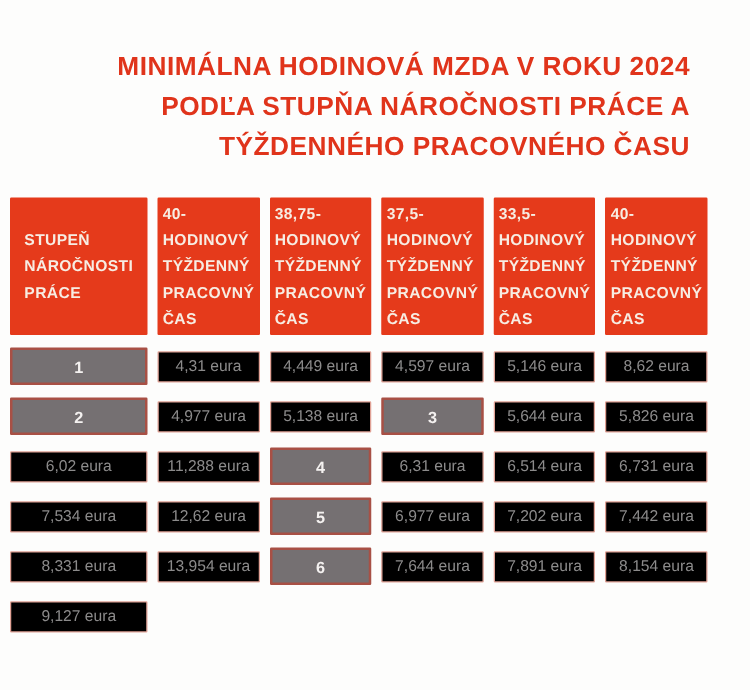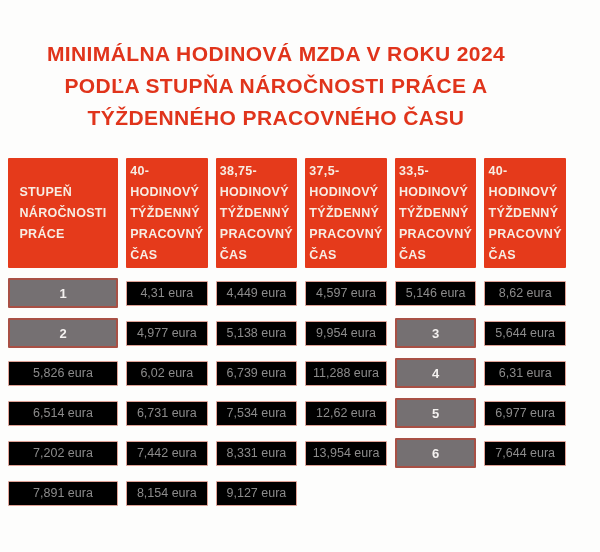--- a/index.html
+++ b/index.html
@@ -7,21 +7,21 @@
     width: 600px; height: 552px;
     background: #FDFDFC;
     font-family: "Liberation Sans", sans-serif;
     position: relative;
     overflow: hidden;
   }
   .page-title {
     position: absolute;
     top: 38px; left: 0;
     width: 552px;
-    text-align: center;
+    text-align: right;
     color: #E0341B;
     font-size: 21px;
     font-weight: bold;
     line-height: 32px;
     letter-spacing: 0.4px;
     white-space: pre-line;
   }
   .wage-table {
     position: absolute;
     left: 8px; top: 158px;
@@ -114,27 +114,25 @@
   <div class="lvl">1</div>
   <div class="val">4,31 eura</div>
   <div class="val">4,449 eura</div>
   <div class="val">4,597 eura</div>
   <div class="val">5,146 eura</div>
   <div class="val">8,62 eura</div>
 
   <div class="lvl">2</div>
   <div class="val">4,977 eura</div>
   <div class="val">5,138 eura</div>
-  <div class="val">9,954 eura</div>
 
   <div class="lvl">3</div>
   <div class="val">5,644 eura</div>
   <div class="val">5,826 eura</div>
   <div class="val">6,02 eura</div>
-  <div class="val">6,739 eura</div>
   <div class="val">11,288 eura</div>
 
   <div class="lvl">4</div>
   <div class="val">6,31 eura</div>
   <div class="val">6,514 eura</div>
   <div class="val">6,731 eura</div>
   <div class="val">7,534 eura</div>
   <div class="val">12,62 eura</div>
 
   <div class="lvl">5</div>

